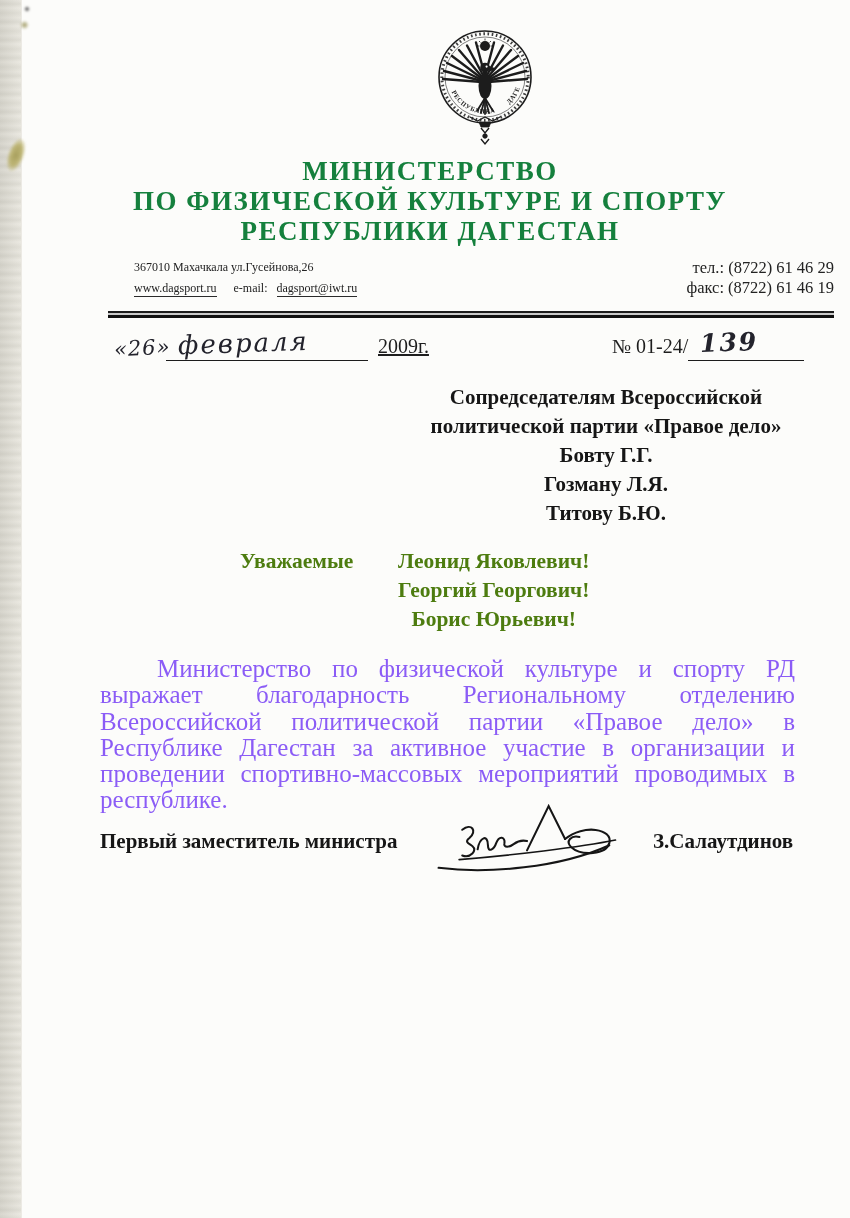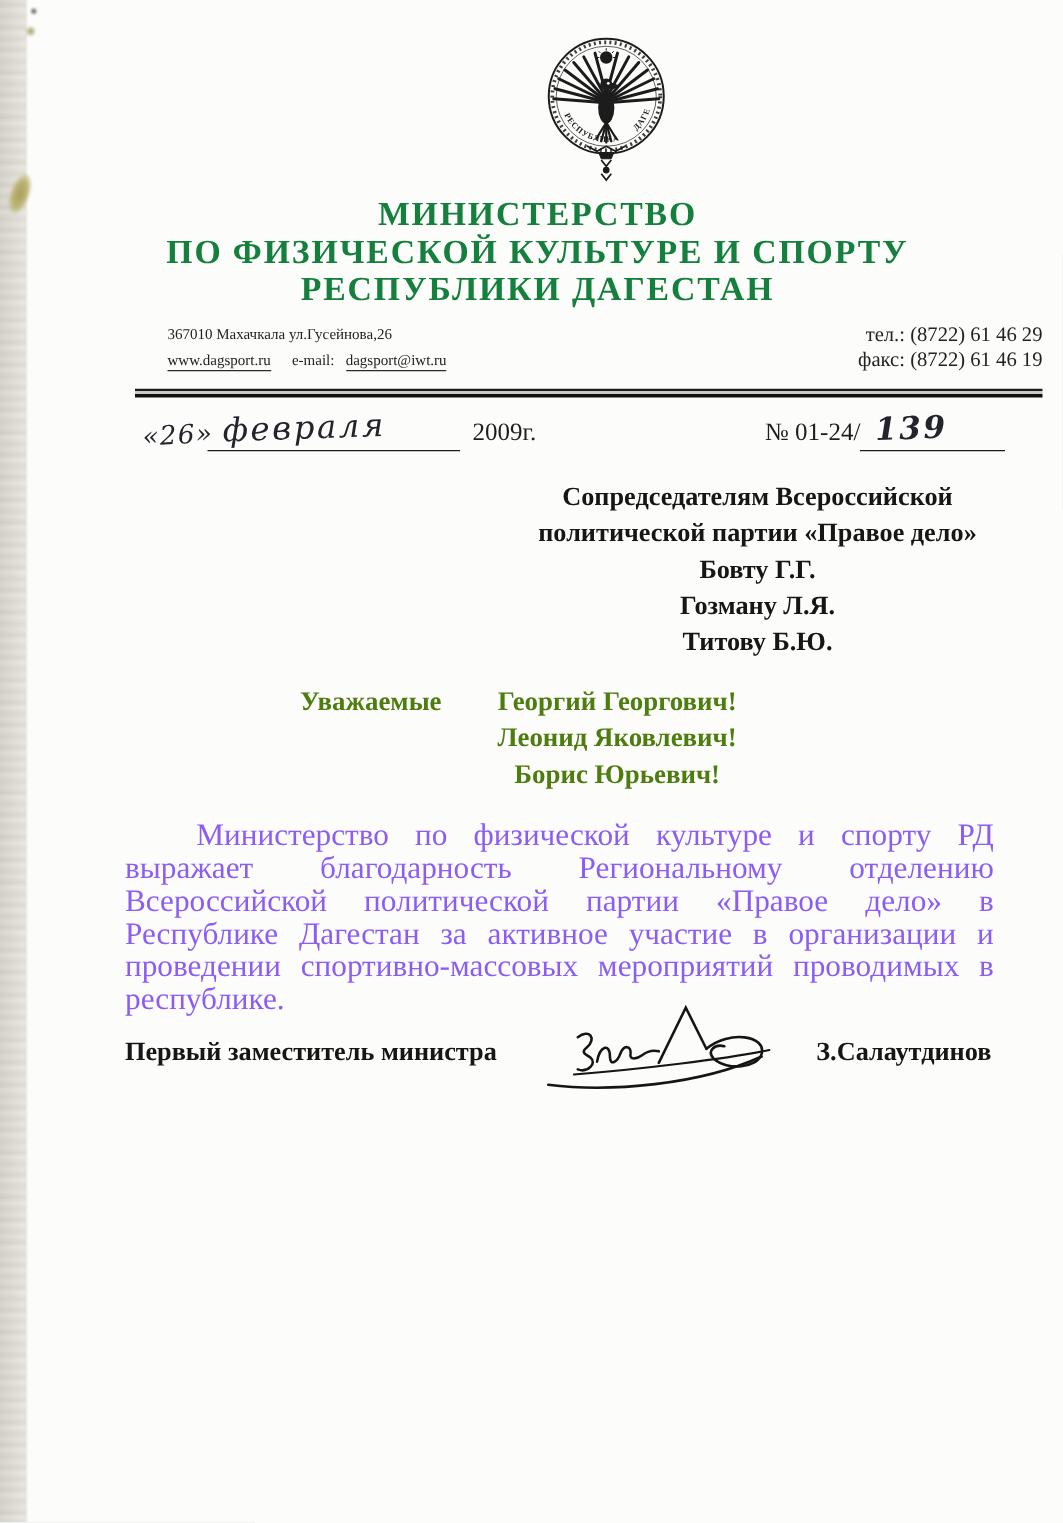--- a/index.html
+++ b/index.html
@@ -54,21 +54,21 @@
   .rule{
     position:absolute;left:108px;top:311px;width:726px;height:7px;
     background:linear-gradient(to bottom,#1c1c1c 0 2px,#c9c9c9 2px 4px,#101010 4px 7px);
   }
 
   .dateline{position:absolute;left:0;top:332px;width:850px;height:34px;font-size:20px;}
   .hand{font-family:"DejaVu Serif", serif;font-style:italic;color:#23232c;}
   .date-day{position:absolute;left:114px;top:4px;font-size:21px;transform:rotate(-3deg);letter-spacing:1px;}
   .date-month-line{position:absolute;left:166px;top:0;width:202px;height:28px;border-bottom:1.5px solid #1c1c1c;}
   .date-month{position:absolute;left:12px;top:-4px;font-size:26px;transform:rotate(-2deg);letter-spacing:2px;}
-  .date-year{position:absolute;left:378px;top:3px;}
+  .date-year{position:absolute;left:378px;top:3px;text-decoration:underline;}
   .doc-no-label{position:absolute;left:612px;top:3px;}
   .doc-no-line{position:absolute;left:688px;top:0;width:116px;height:28px;border-bottom:1.5px solid #1c1c1c;}
   .doc-no-value{position:absolute;left:12px;top:-4px;font-size:25px;font-weight:bold;transform:rotate(-2deg);letter-spacing:2px;}
 
   .recipient{
     position:absolute;left:415px;top:383px;width:382px;
     text-align:center;font-weight:bold;font-size:21px;line-height:29px;color:#161616;
   }
   .salutation{
     position:absolute;left:240px;top:547px;
@@ -201,22 +201,22 @@
     <div>Сопредседателям Всероссийской</div>
     <div>политической партии «Правое дело»</div>
     <div>Бовту Г.Г.</div>
     <div>Гозману Л.Я.</div>
     <div>Титову Б.Ю.</div>
   </div>
 
   <div class="salutation">
     <span class="sal-label">Уважаемые</span>
     <span class="sal-names">
+      <div>Леонид Яковлевич!</div>
       <div>Георгий Георгович!</div>
-      <div>Леонид Яковлевич!</div>
       <div>Борис Юрьевич!</div>
     </span>
   </div>
 
   <div class="body-par">Министерство по физической культуре и спорту РД выражает благодарность Региональному отделению Всероссийской политической партии «Правое дело» в Республике Дагестан за активное участие в организации и проведении спортивно-массовых мероприятий проводимых в республике.</div>
 
   <div class="sig-row">
     <span class="sig-title">Первый заместитель министра</span>
     <svg class="autograph" viewBox="0 0 190 70" xmlns="http://www.w3.org/2000/svg">
       <g fill="none" stroke="#151515" stroke-width="2" stroke-linecap="round">

